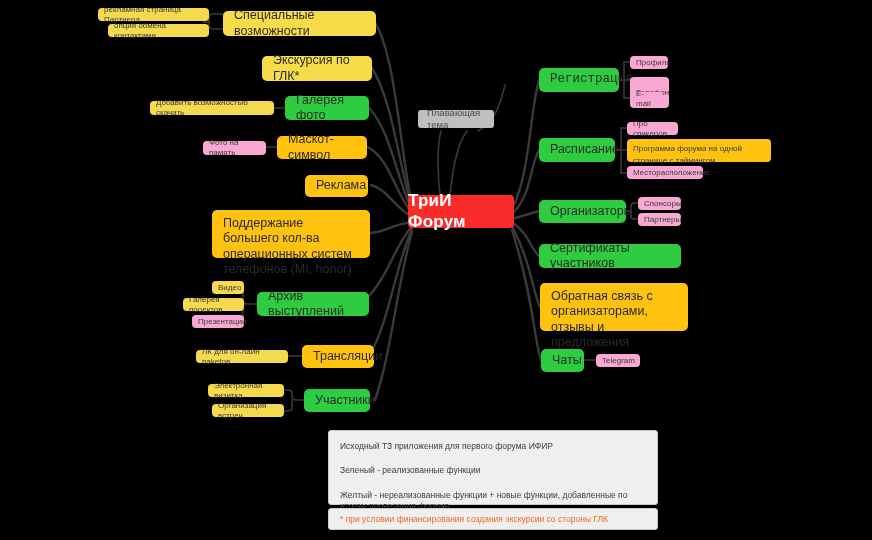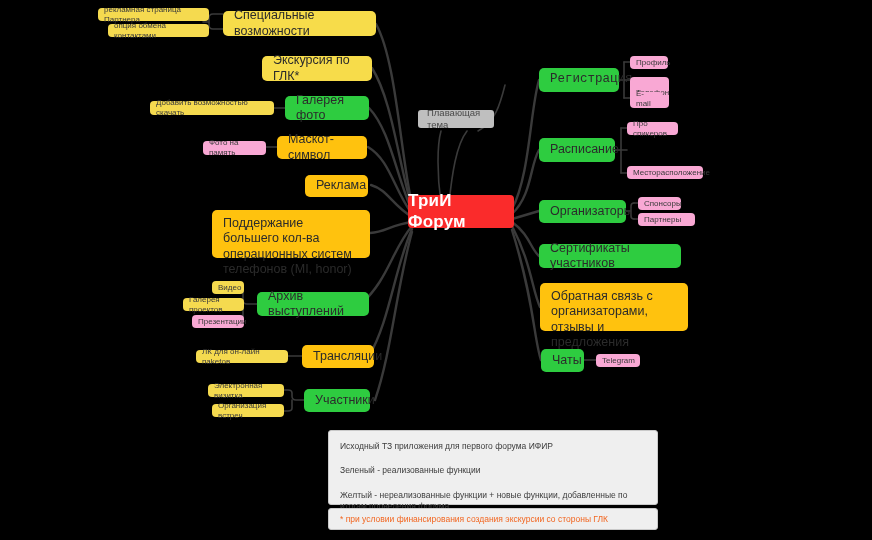--- a/index.html
+++ b/index.html
@@ -280,31 +280,34 @@
   <div class="node n-leaf-green" style="left:630px; top:92px; width:33px; height:13px;">
     <span>E-mail</span>
   </div>
 
   <div class="node n-green" style="left:539px; top:138px; width:76px; height:24px;">
     <span>Расписание</span>
   </div>
   <div class="node n-leaf-green" style="left:627px; top:122px; width:51px; height:13px;">
     <span>Про спикеров</span>
   </div>
+  <div class="node n-leaf-amber" style="left:627px; top:139px; width:144px; height:23px; align-items:flex-start;">
+    <span>Программа форума на одной странице с таймингом</span>
+  </div>
   <div class="node n-leaf-green" style="left:627px; top:166px; width:76px; height:13px;">
     <span>Месторасположение</span>
   </div>
 
   <div class="node n-green" style="left:539px; top:200px; width:87px; height:23px;">
     <span>Организаторы</span>
   </div>
   <div class="node n-leaf-green" style="left:638px; top:197px; width:43px; height:13px;">
     <span>Спонсоры</span>
   </div>
-  <div class="node n-leaf-green" style="left:638px; top:213px; width:57px; height:13px;">
+  <div class="node n-leaf-green" style="left:638px; top:213px; width:43px; height:13px;">
     <span>Партнеры</span>
   </div>
 
   <div class="node n-green" style="left:539px; top:244px; width:142px; height:24px;">
     <span>Сертификаты участников</span>
   </div>
 
   <div class="node n-amber" style="left:540px; top:283px; width:148px; height:48px; align-items:flex-start;">
     <span>Обратная связь с организаторами, отзывы и предложения</span>
   </div>

